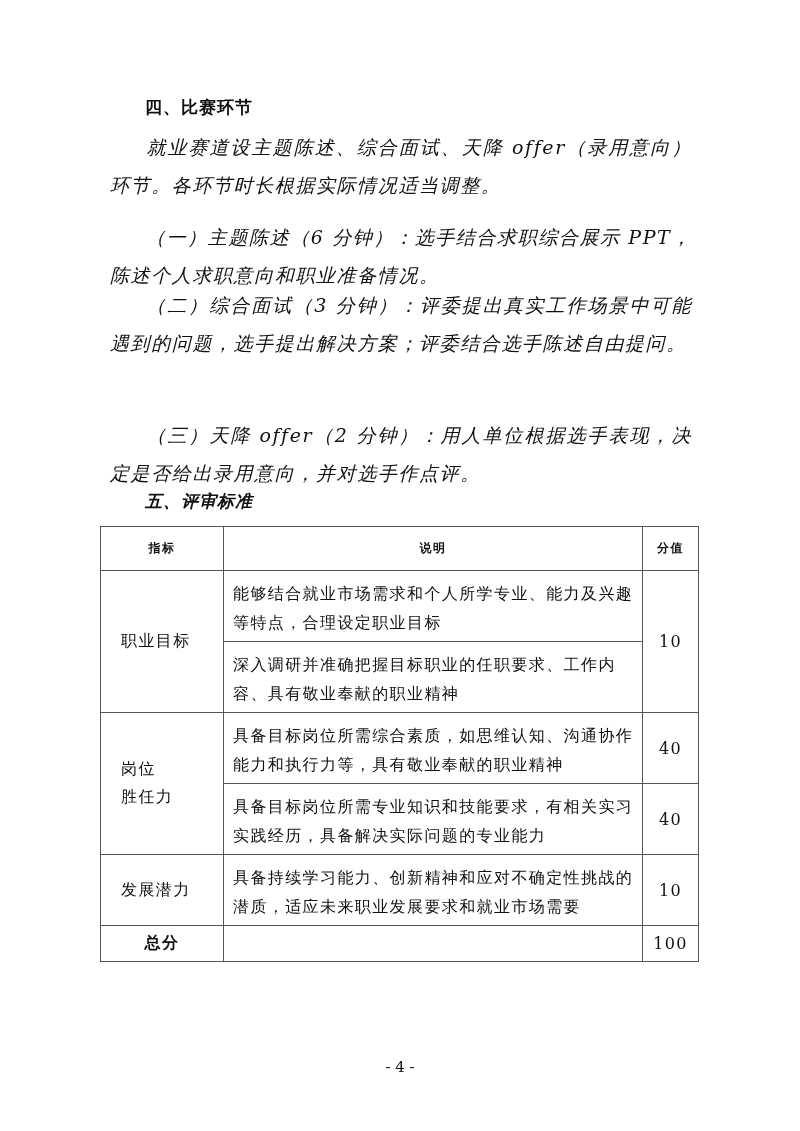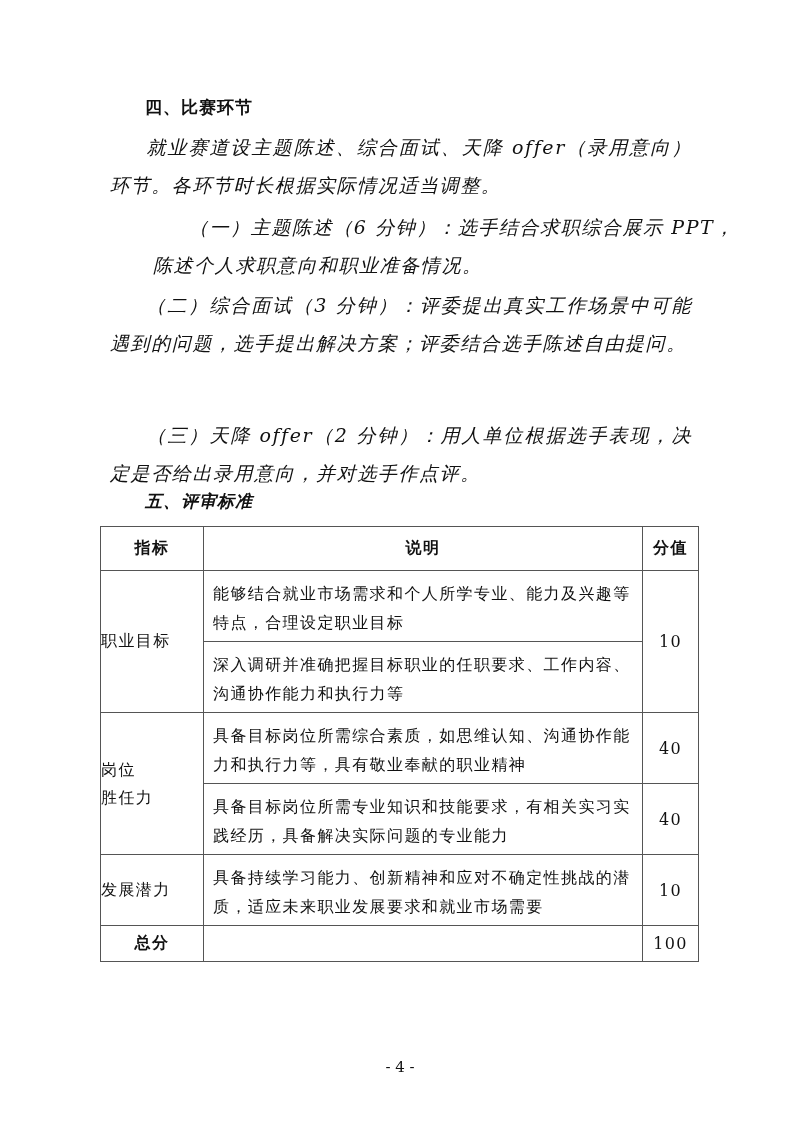--- a/index.html
+++ b/index.html
@@ -6,57 +6,57 @@
   body { width: 800px; height: 1131px; position: relative; overflow: hidden;
          font-family: "DejaVu Serif", "Liberation Serif", serif; color: #111; }
   .heading { position: absolute; left: 145px; font-family: "DejaVu Sans", sans-serif;
              font-weight: bold; font-size: 17px; letter-spacing: 1px; }
   .para { position: absolute; left: 110px; width: 582px; font-size: 19px;
           line-height: 38px; text-align: justify; text-align-last: left; letter-spacing: 1.6px; font-style: italic; }
   .para .indent { display: inline-block; width: 36px; }
   table { position: absolute; left: 100px; top: 526px; width: 599px;
           border-collapse: collapse; font-size: 16px; letter-spacing: 1.4px; }
   td, th { border: 1px solid #555; padding: 0; }
-  th { height: 43px; font-family: "DejaVu Sans", sans-serif; font-weight: bold; font-size: 16px; }
-  td.ind { width: 102px; padding-left: 0; text-align: left; }
+  th { height: 43px; font-family: "DejaVu Sans", sans-serif; font-weight: bold; font-size: 12px; }
+  td.ind { width: 102px; padding-left: 20px; text-align: left; font-family: Liberation Mono, monospace; }
   td.desc { padding: 8px 6px 4px 9px; line-height: 29px; text-align: left; }
   td.score { width: 55px; text-align: center; font-size: 16px; }
   .total-label { font-family: "DejaVu Sans", sans-serif; font-weight: bold; text-align: center; height: 35px; }
   .pageno { position: absolute; top: 1058px; left: 0; width: 800px; text-align: center;
             font-size: 15px; }
 </style>
 </head>
 <body>
 
 <div class="heading" style="top:96px;">四、比赛环节</div>
 
 <div class="para" style="top:128px;"><span class="indent"></span><span>就业赛道设主题陈述、综合面试、天降 offer（录用意向）环节。各环节时长根据实际情况适当调整。</span></div>
 
-<div class="para" style="top:208px;margin-left:43px;"><span class="indent"></span><span>（一）主题陈述（6 分钟）：选手结合求职综合展示 PPT，陈述个人求职意向和职业准备情况。</span></div>
+<div class="para" style="top:218px;"><span class="indent"></span><span>（一）主题陈述（6 分钟）：选手结合求职综合展示 PPT，陈述个人求职意向和职业准备情况。</span></div>
 
 <div class="para" style="top:286px;"><span class="indent"></span><span>（二）综合面试（3 分钟）：评委提出真实工作场景中可能遇到的问题，选手提出解决方案；评委结合选手陈述自由提问。</span></div>
 
 <div class="para" style="top:416px;"><span class="indent"></span><span>（三）天降 offer（2 分钟）：用人单位根据选手表现，决定是否给出录用意向，并对选手作点评。</span></div>
 
 <div class="heading" style="top:490px;font-style:italic;">五、评审标准</div>
 
 <table>
   <tbody>
       <tr>
     <th style="width:102px;">指标</th>
     <th>说明</th>
     <th style="width:55px;text-align:center;">分值</th>
   </tr>
   <tr>
     <td class="ind" rowspan="2">职业目标</td>
     <td class="desc">能够结合就业市场需求和个人所学专业、能力及兴趣等特点，合理设定职业目标</td>
     <td class="score" rowspan="2">10</td>
   </tr>
   <tr>
-    <td class="desc">深入调研并准确把握目标职业的任职要求、工作内容、沟通协作能力和执行力等</td>
+    <td class="desc">深入调研并准确把握目标职业的任职要求、工作内容、具有敬业奉献的职业精神</td>
   </tr>
   <tr>
     <td class="ind" rowspan="2">
       <div style="line-height:28px;">岗位</div>
       <div style="line-height:28px;">胜任力</div>
     </td>
     <td class="desc">具备目标岗位所需综合素质，如思维认知、沟通协作能力和执行力等，具有敬业奉献的职业精神</td>
     <td class="score">40</td>
   </tr>
   <tr>

